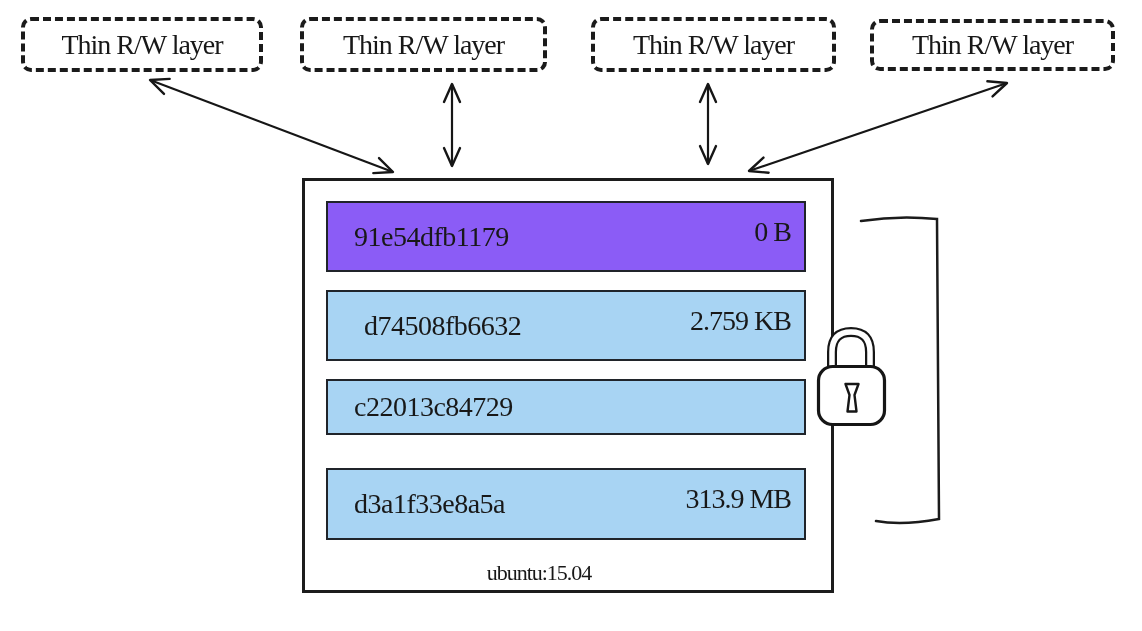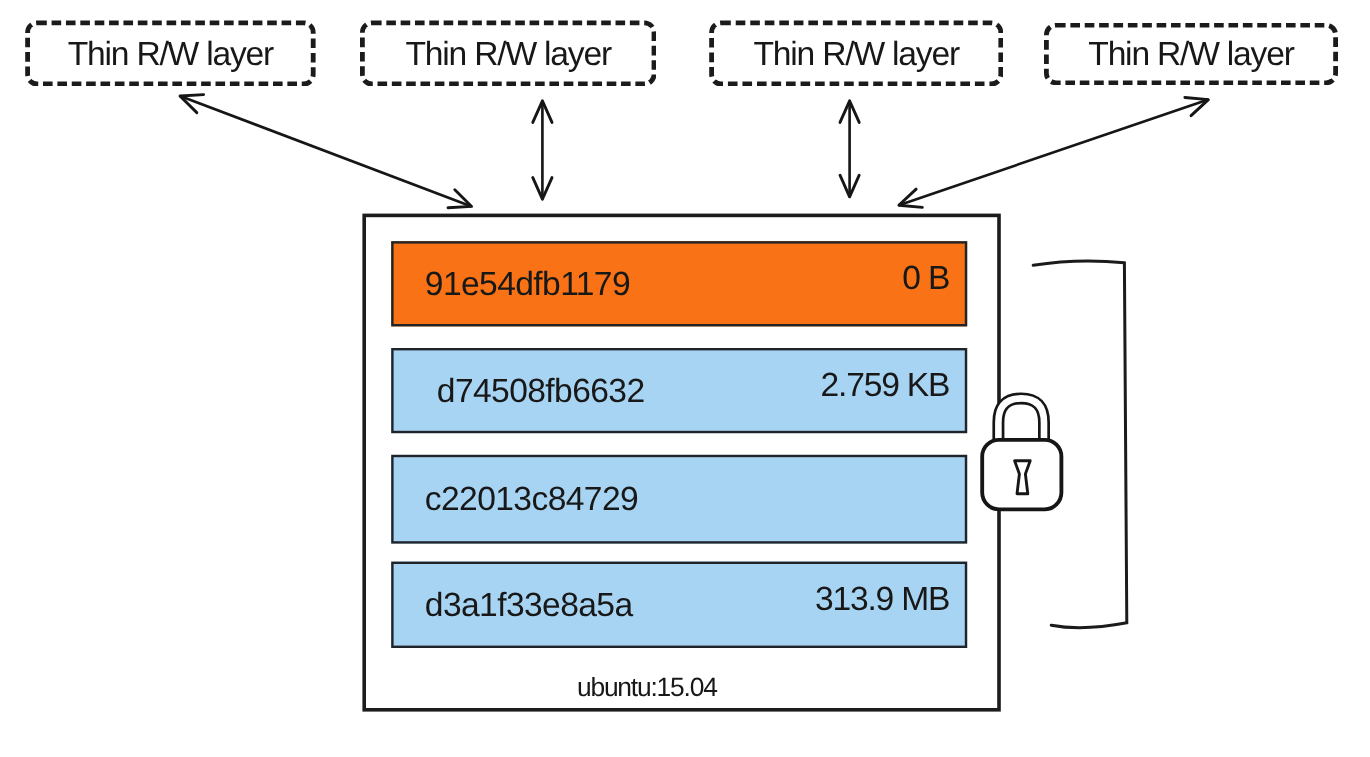--- a/index.html
+++ b/index.html
@@ -1,18 +1,18 @@
 <!DOCTYPE html>
 <html><head>
 <meta charset="utf-8">
 <style>
   html,body{margin:0;padding:0;background:#ffffff;}
   .canvas{
     position:relative;width:1142px;height:631px;background:#ffffff;overflow:hidden;
-    font-family:Liberation Sans, sans-serif;color:#181818;
+    font-family:Liberation Serif, serif;color:#181818;
   }
   .rw-box{
     position:absolute;box-sizing:border-box;
     border:4px dashed #1b1b1b;border-radius:10px;
     display:flex;align-items:center;justify-content:center;
     font-size:28px;letter-spacing:-1px;background:#ffffff;
   }
   .rw-box-1{left:21px;top:17px;width:242px;height:55px;}
   .rw-box-2{left:300px;top:17px;width:247px;height:55px;}
   .rw-box-3{left:591px;top:17px;width:245px;height:55px;}
@@ -23,21 +23,21 @@
   }
   .layer{
     position:absolute;left:21px;width:480px;height:71px;
     box-sizing:border-box;border:2.5px solid #20242a;
     display:flex;align-items:center;justify-content:space-between;
     padding:0 13px 0 26px;font-size:28px;letter-spacing:-0.5px;
     background:#a8d4f3;
   }
   .layer-1{top:20px;}
   .layer-2{top:109px;}
-  .layer-3{top:198px;height:74px;text-align:right;}
+  .layer-3{top:198px;height:56px;text-align:right;}
   .layer-4{top:287px;height:72px;}
   .layer-size{transform:translateY(-5px);letter-spacing:-1px;}
   .image-name{
     position:absolute;left:3px;width:462px;bottom:4px;text-align:center;
     font-size:22px;letter-spacing:-1px;
   }
   .overlay{position:absolute;left:0;top:0;pointer-events:none;}
 </style>
 </head>
 <body>
@@ -51,21 +51,21 @@
     <span>Thin R/W layer</span>
   </div>
   <div class="rw-box rw-box-3">
     <span>Thin R/W layer</span>
   </div>
   <div class="rw-box rw-box-4">
     <span>Thin R/W layer</span>
   </div>
 
   <div class="image-box">
-    <div class="layer layer-1" style="background: #f97316;">
+    <div class="layer layer-1" style="background: #8b5cf6;">
       <span class="layer-id">91e54dfb1179</span>
       <span class="layer-size">0 B</span>
     </div>
     <div class="layer layer-2" style="background: rgb(168, 212, 243); padding-left: 36px;">
       <span class="layer-id">d74508fb6632</span>
       <span class="layer-size">2.759 KB</span>
     </div>
     <div class="layer layer-3" style="background: rgb(168, 212, 243);">
       <span class="layer-id">c22013c84729</span>
     </div>

